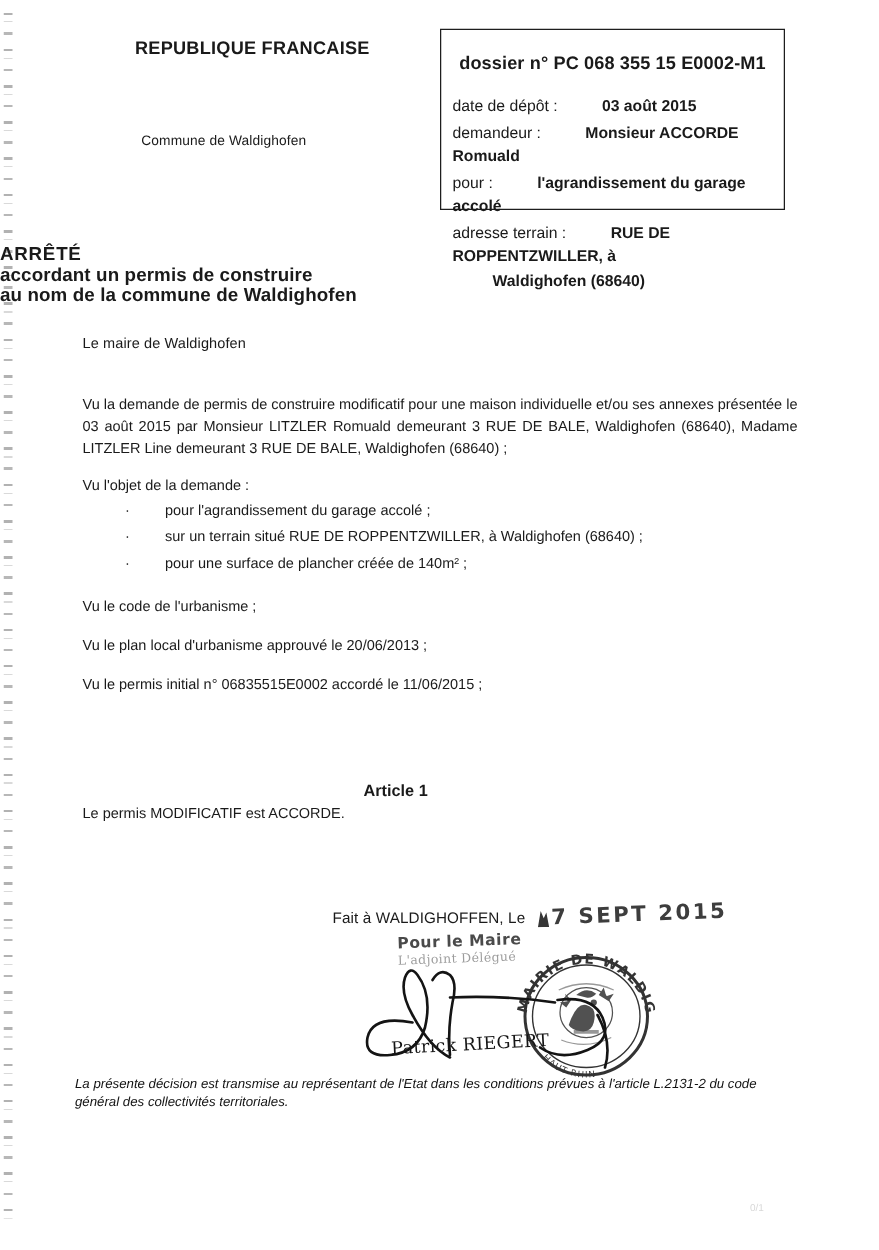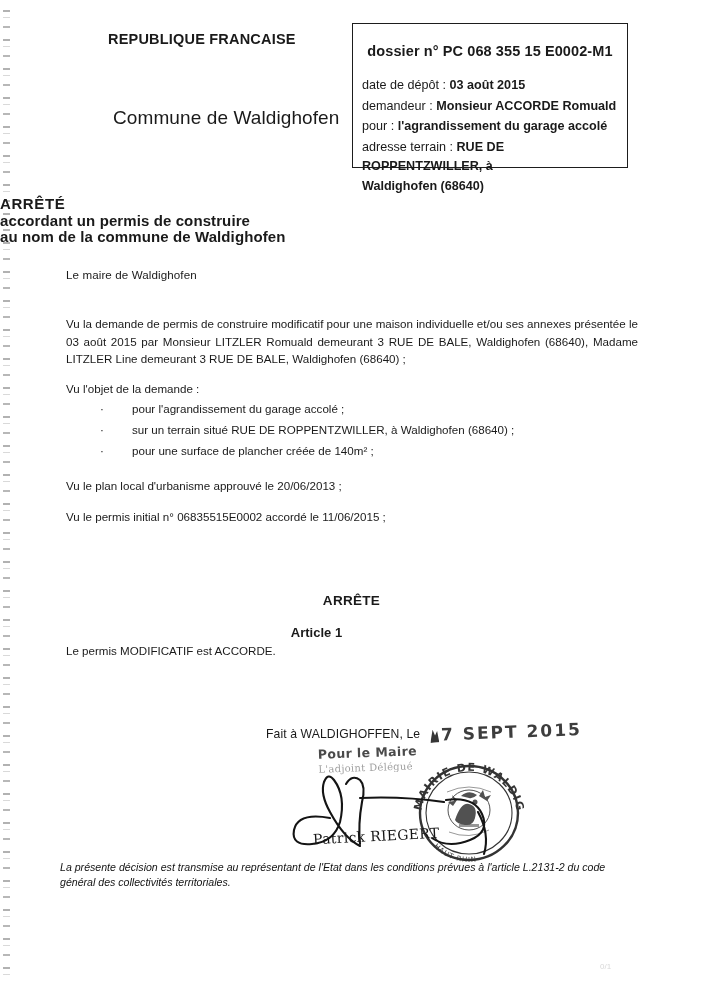--- a/index.html
+++ b/index.html
@@ -43,21 +43,21 @@
 
   
   #republique {
     left: 108px; top: 31px;
     font-size: 14.5px;
     font-weight: bold;
     letter-spacing: .2px;
   }
   #commune {
     left: 113px; top: 107px;
-    font-size: 19px;
+    font-size: 11px;
     letter-spacing: .1px;
   }
 
   
   #dossier-box {
     left: 352px; top: 23px;
     width: 276px;
     height: 145px;
     border: 1.6px solid #1d1d1d;
     box-sizing: border-box;
@@ -68,21 +68,21 @@
     font-size: 14.5px;
     font-weight: bold;
     letter-spacing: .1px;
     margin-bottom: 17px;
   }
   .box-line {
     font-size: 12.6px;
     line-height: 19.5px;
     margin-bottom: 1px;
   }
-  .box-line b { font-weight: bold; }
+  .box-line b { font-weight: bold; margin-left: 32px; }
 
   
   #arrete-title {
     left: 0; top: 196px;
     width: 703px;
     text-align: left;
     font-size: 15px;
     font-weight: bold;
     line-height: 16.5px;
     letter-spacing: .1px;
@@ -289,25 +289,25 @@
       <span class="bullet-dot">·</span>
       <span>sur un terrain situé  RUE DE ROPPENTZWILLER, à Waldighofen (68640) ;</span>
     </li>
     <li>
       <span class="bullet-dot">·</span>
       <span>pour une surface de plancher créée de 140m² ;</span>
     </li>
   </ul>
 
   <div id="vu-lines" class="abs">
+    <div class="vline">Vu le code de l'urbanisme ;</div>
     <div class="vline">Vu le plan local d'urbanisme approuvé le 20/06/2013 ;</div>
     <div class="vline">Vu le permis initial n° 06835515E0002 accordé le 11/06/2015 ;</div>
   </div>
 
-  <div id="arrete-word" class="abs">ARRÊTE</div>
 
   <div id="article-word" class="abs">Article 1</div>
 
   <div id="article-body" class="abs">Le permis MODIFICATIF est ACCORDE.</div>
 
   <div id="fait-a" class="abs">Fait à WALDIGHOFFEN, Le</div>
 
   <div id="date-stamp" class="abs">
     <span class="blot"></span><span>7 SEPT 2015</span>
   </div>

